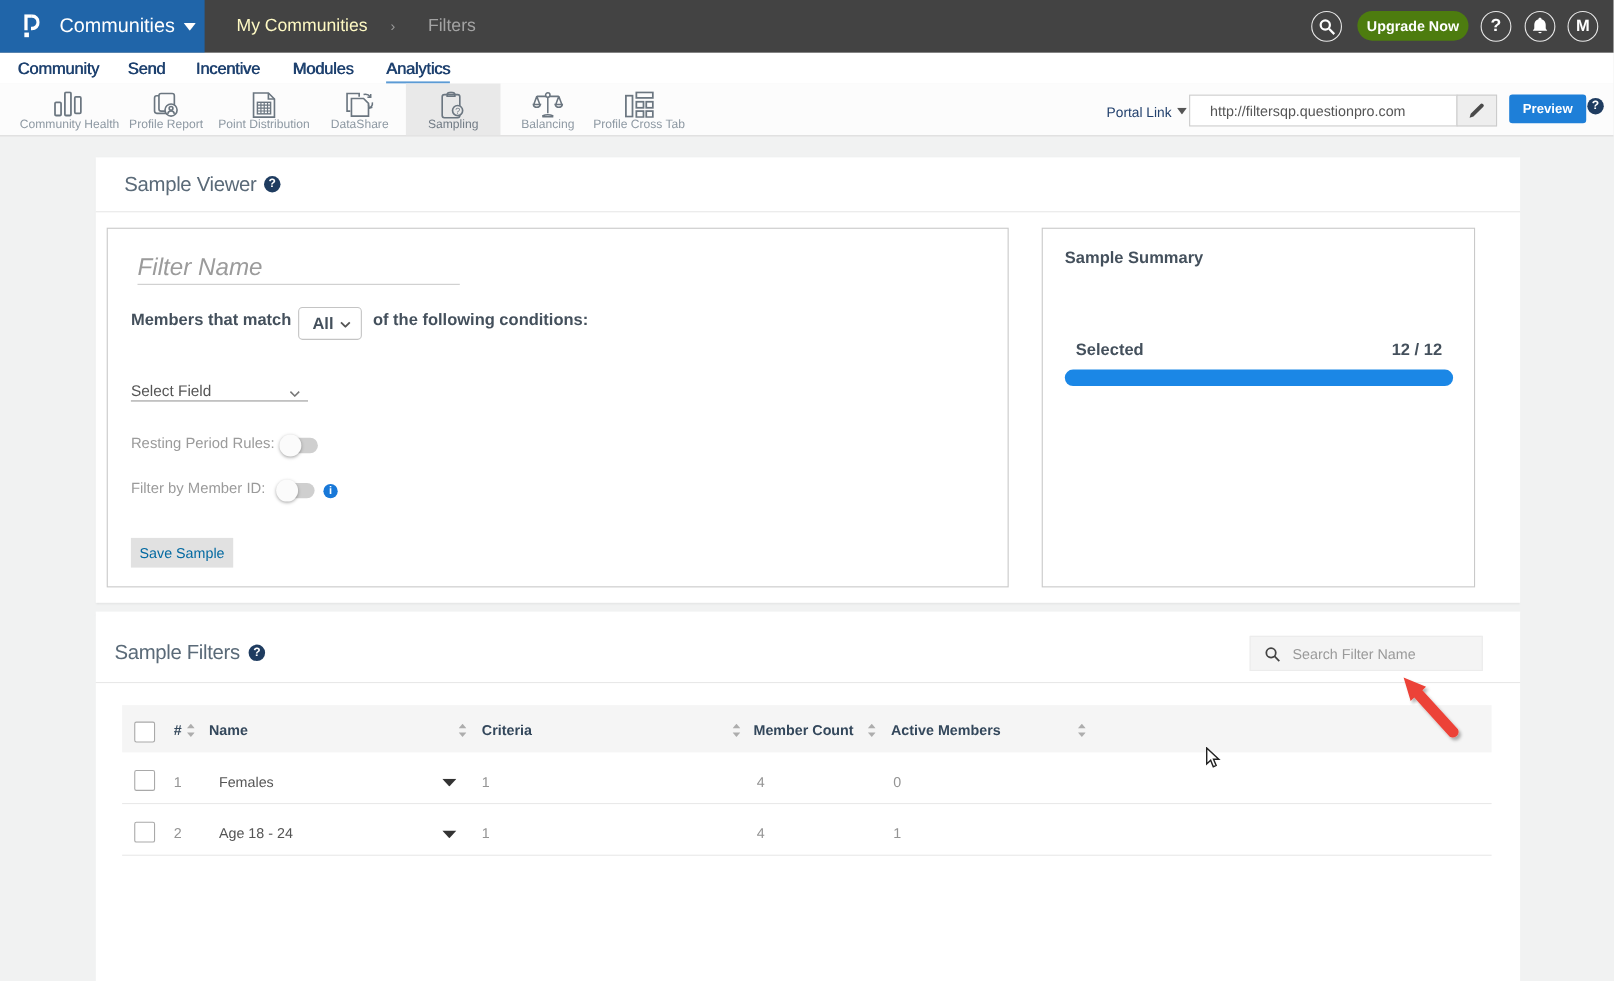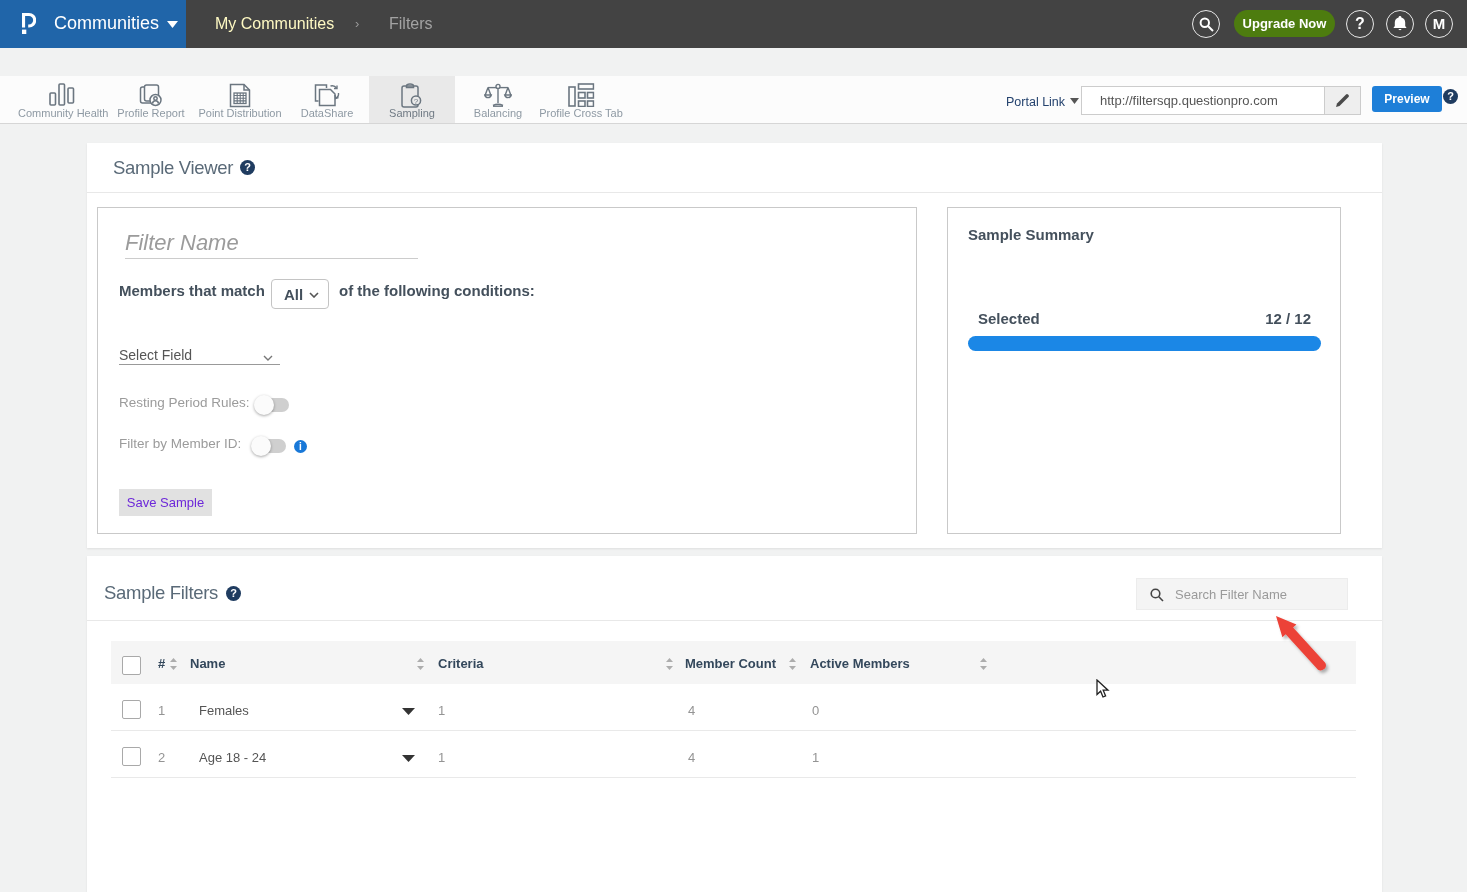--- a/index.html
+++ b/index.html
@@ -87,20 +87,27 @@
     <div class="navcirc" style="left:1346px; color:#fff; font-size:16px; font-weight:bold; text-align:center; line-height:26px;">?</div>
     <div class="navcirc" style="left:1386px;">
       <svg width="14" height="15" viewBox="0 0 14 15" style="position:absolute;left:6px;top:5px;">
           <path d="M7 0 C7.8 0 8.4 .6 8.4 1.4 C10.8 2 12.2 4 12.2 6.5 L12.2 10 L13.6 12 L.4 12 L1.8 10 L1.8 6.5 C1.8 4 3.2 2 5.6 1.4 C5.6 .6 6.2 0 7 0 Z" fill="#fff"></path>
           <path d="M5.4 13 A1.7 1.7 0 0 0 8.6 13 Z" fill="#fff"></path>
         </svg>
     </div>
     <div class="navcirc" style="left:1425px; color:#fff; font-size:15px; font-weight:bold; text-align:center; line-height:26px;">M</div>
   </div>
 
+  <div id="nav2">
+    <span style="left:16px;">Community</span>
+    <span style="left:116px;">Send</span>
+    <span style="left:178px;">Incentive</span>
+    <span style="left:266px;">Modules</span>
+    <span style="left:351px; border-bottom:2px solid #5b9bd5; padding-bottom:3px;">Analytics</span>
+  </div>
 
   <div id="toolbar">
     <div class="tile" style="left:18px; width:88px;">
         <svg width="26" height="24" viewBox="0 0 26 24">
           <g fill="none" stroke="#6b7680" stroke-width="1.6">
             <rect x="1" y="10" width="5.5" height="12" rx="1"></rect>
             <rect x="10" y="1" width="5.5" height="21" rx="1"></rect>
             <rect x="19" y="5" width="5.5" height="15" rx="1"></rect>
           </g>
         </svg>
@@ -227,21 +234,21 @@
       <span class="toggle" style="position:absolute; left:158px; top:190px;">
           <span class="knob"></span>
         </span>
 
       <div style="position:absolute; left:21px; top:228px;" class="graylbl">Filter by Member ID:</div>
       <span class="toggle" style="position:absolute; left:155px; top:231px;">
           <span class="knob"></span>
         </span>
       <span style="position:absolute; left:196px; top:232px; width:13px; height:13px; background:#1878d8; border-radius:50%; color:#fff; font-size:10px; font-weight:bold; text-align:center; line-height:13px;">i</span>
 
-      <div style="position:absolute; left:21px; top:281px; width:93px; height:27px; background:#e1e1e1; color:#6d28d9; font-size:13px; text-align:center; line-height:27px;">Save Sample</div>
+      <div style="position:absolute; left:21px; top:281px; width:93px; height:27px; background:#e1e1e1; color:#0369a1; font-size:13px; text-align:center; line-height:27px;">Save Sample</div>
     </div>
 
     <div id="panelR">
       <div style="position:absolute; left:20px; top:18px;" class="boldtxt">Sample Summary</div>
       <div style="position:absolute; left:30px; top:102px;" class="boldtxt">Selected</div>
       <div style="position:absolute; right:29px; top:102px;" class="boldtxt">12 / 12</div>
       <div style="position:absolute; left:20px; top:128px; width:353px; height:15px; background:#1b87e6; border-radius:8px;"></div>
     </div>
   </div>
 

